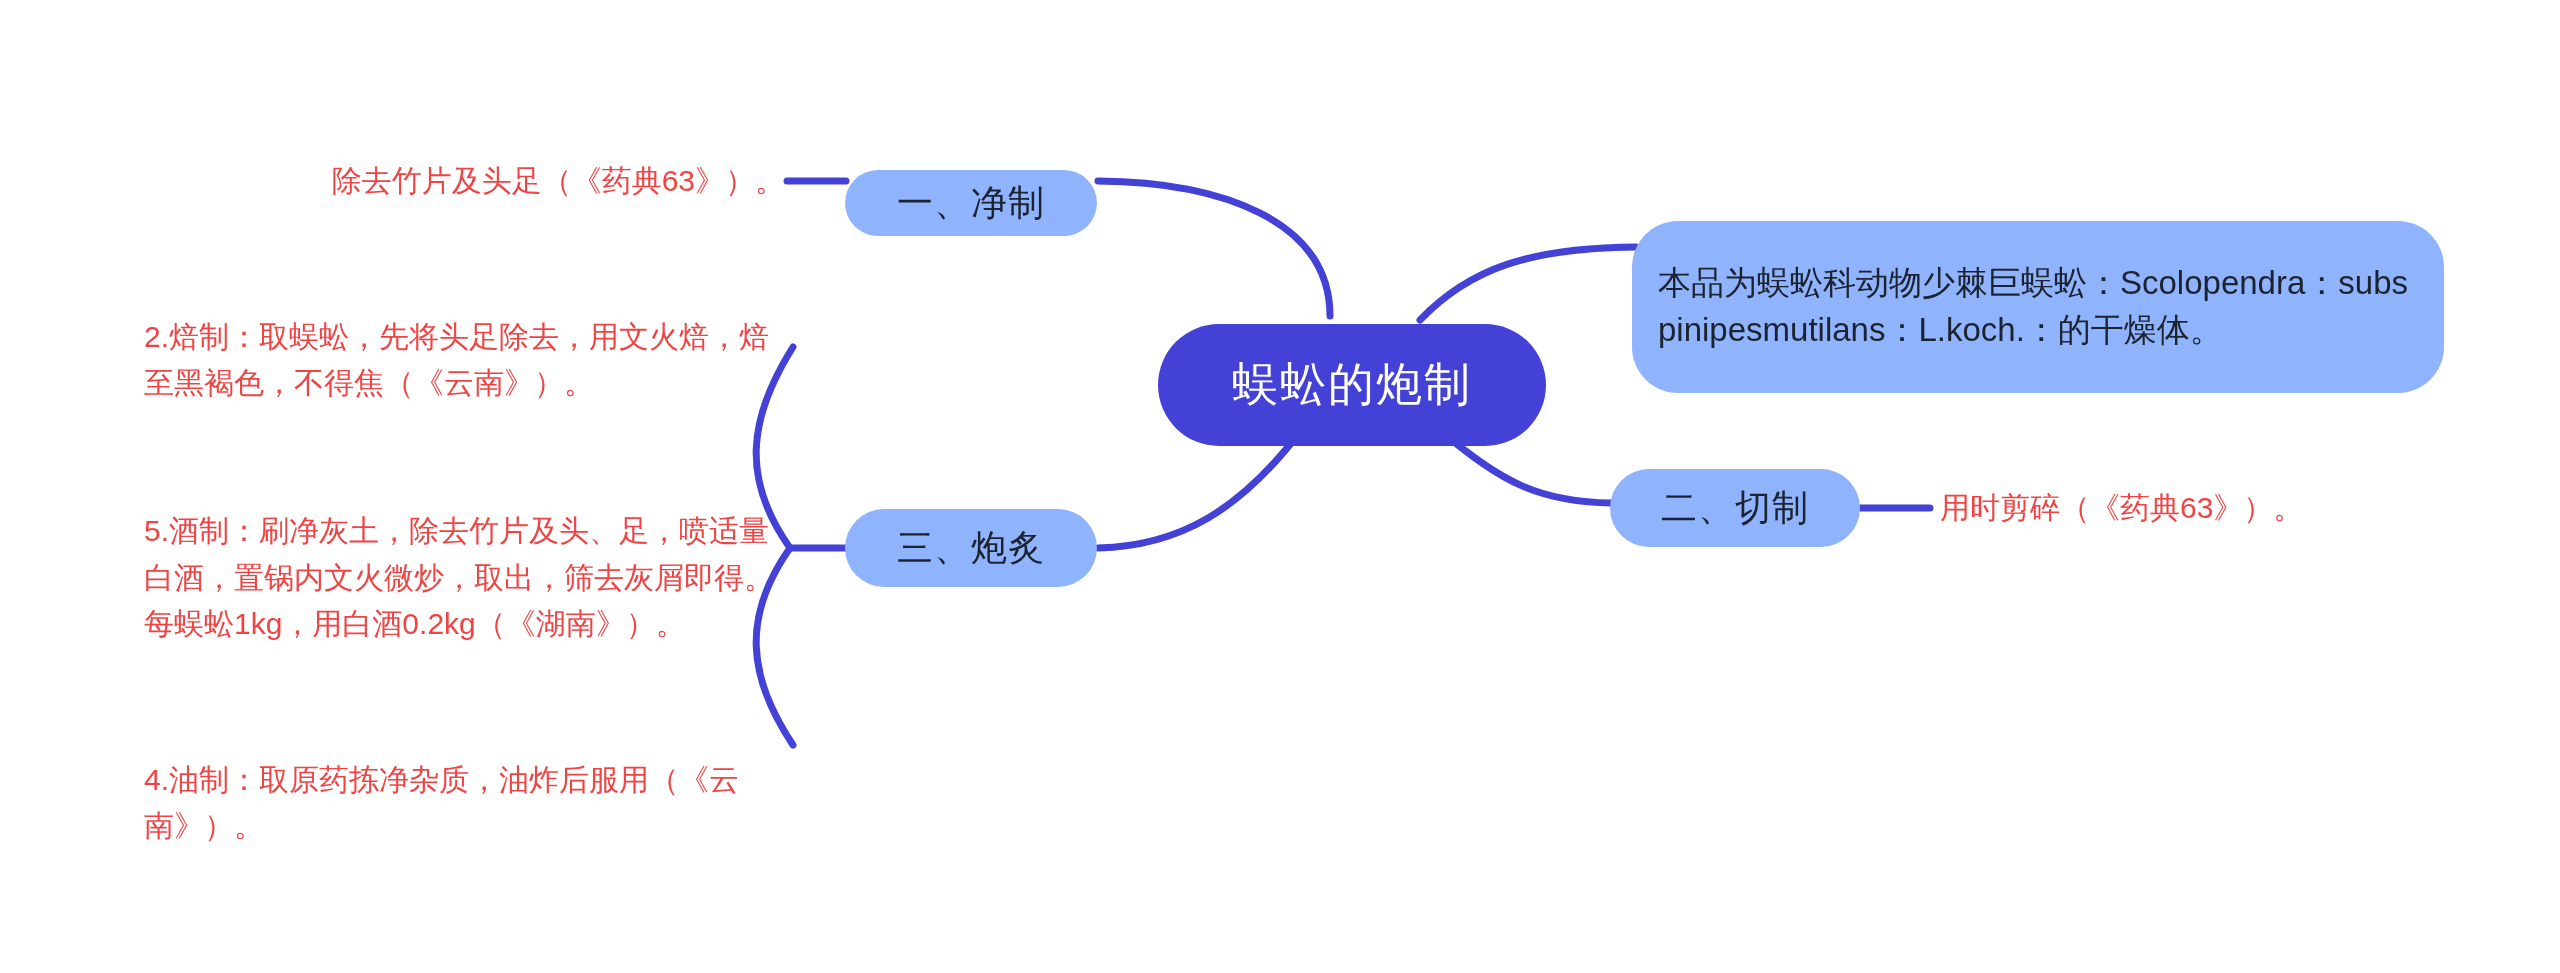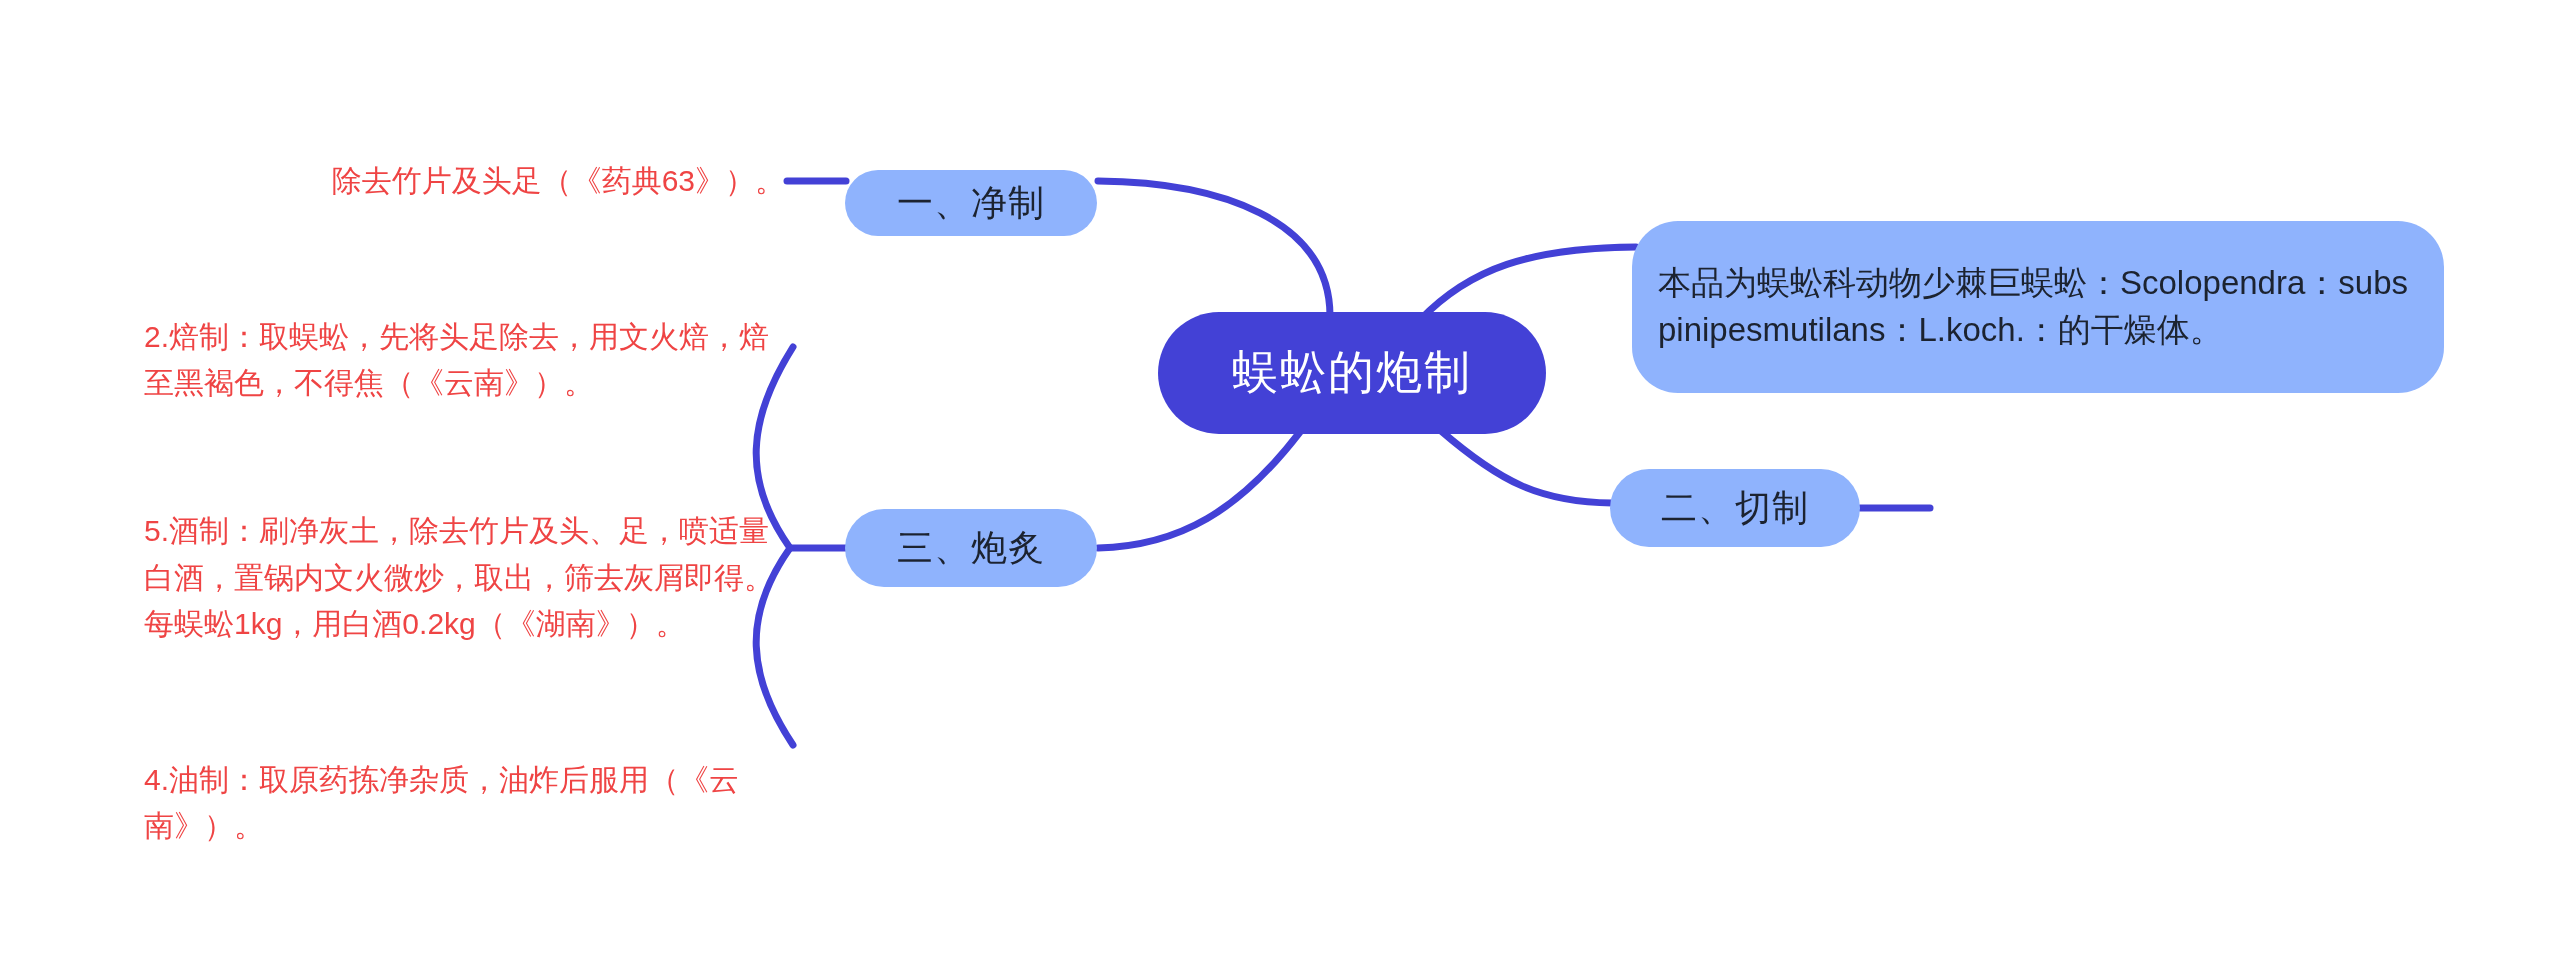--- a/index.html
+++ b/index.html
@@ -33,20 +33,21 @@
     z-index: 3;
   }
   .pill {
     border-radius: 999px;
   }
   .root {
     background: #4341D6;
     color: #ffffff;
     border-radius: 70px;
     justify-content: center;
+    margin-top: 12px;
   }
   .root .node-label {
     font-size: 46px;
     letter-spacing: 2px;
     color: #ffffff;
     white-space: nowrap;
   }
   .branch {
     background: #8FB3FD;
     justify-content: center;
@@ -124,20 +125,23 @@
   </div>
 
   <div class="node plain" style="left:290px; top:155px; width:495px; height:52px; justify-content:flex-end;">
     <span class="node-label">除去竹片及头足（《药典63》）。</span>
   </div>
 
   <div class="node branch pill" style="left:1610px; top:469px; width:250px; height:78px;">
     <span class="node-label">二、切制</span>
   </div>
 
+  <div class="node plain right-align" style="left:1940px; top:482px; width:420px; height:52px;">
+    <span class="node-label">用时剪碎（《药典63》）。</span>
+  </div>
 
   <div class="node branch pill" style="left:845px; top:509px; width:252px; height:78px;align-items:center;">
     <span class="node-label">三、炮炙</span>
   </div>
 
   <div class="node plain" style="left:144px; top:305px; width:630px; height:110px;">
     <span class="node-label">2.焙制：取蜈蚣，先将头足除去，用文火焙，焙至黑褐色，不得焦（《云南》）。</span>
   </div>
 
   <div class="node plain" style="left:144px; top:478px; width:630px; height:200px;">

